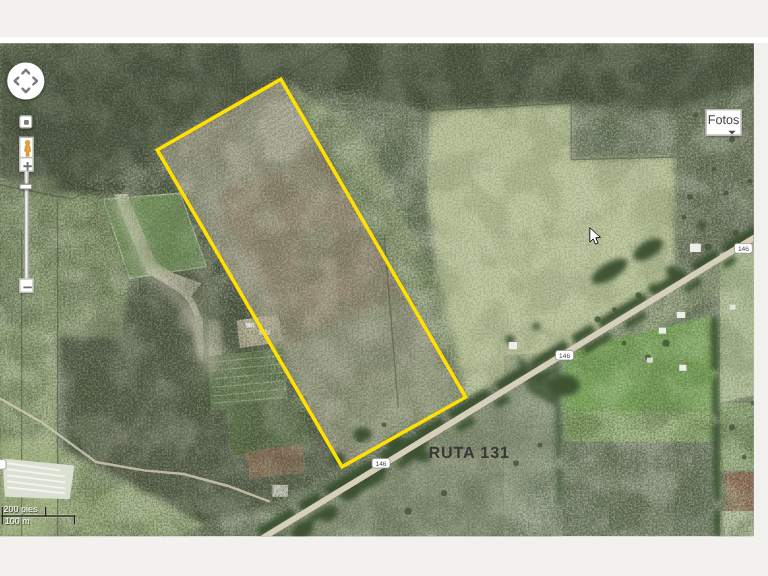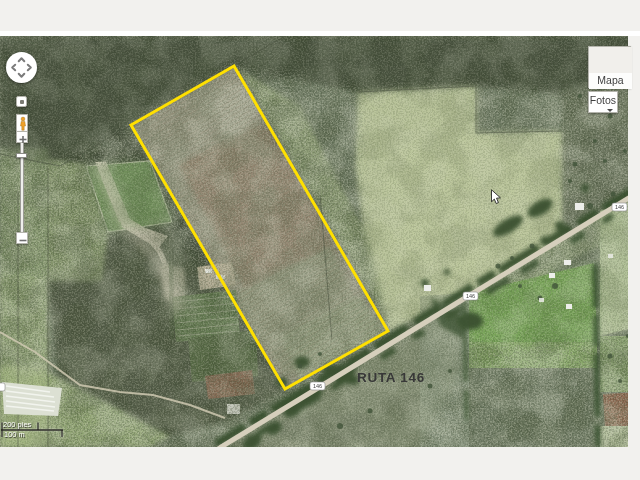--- a/index.html
+++ b/index.html
@@ -316,19 +316,15 @@
         </g>
       </svg>
 </div>
 <div id="track"></div>
 <div id="handle" class="btn"></div>
 <div id="minus" class="btn">
   <svg width="12" height="12">
         <line x1="2.5" y1="5.5" x2="9.5" y2="5.5" stroke="#6f6f6f" stroke-width="1.6"></line>
       </svg>
 </div>
-<div id="mapa" class="btn">
-      <div class="top"></div>
-      <div class="lbl">Mapa</div>
-    </div>
 <div id="fotos" class="btn">Fotos<div class="tri"></div></div>
-<div id="ruta">RUTA 146</div>
+<div id="ruta">RUTA 131</div>
 </div>
 
 </body></html>

